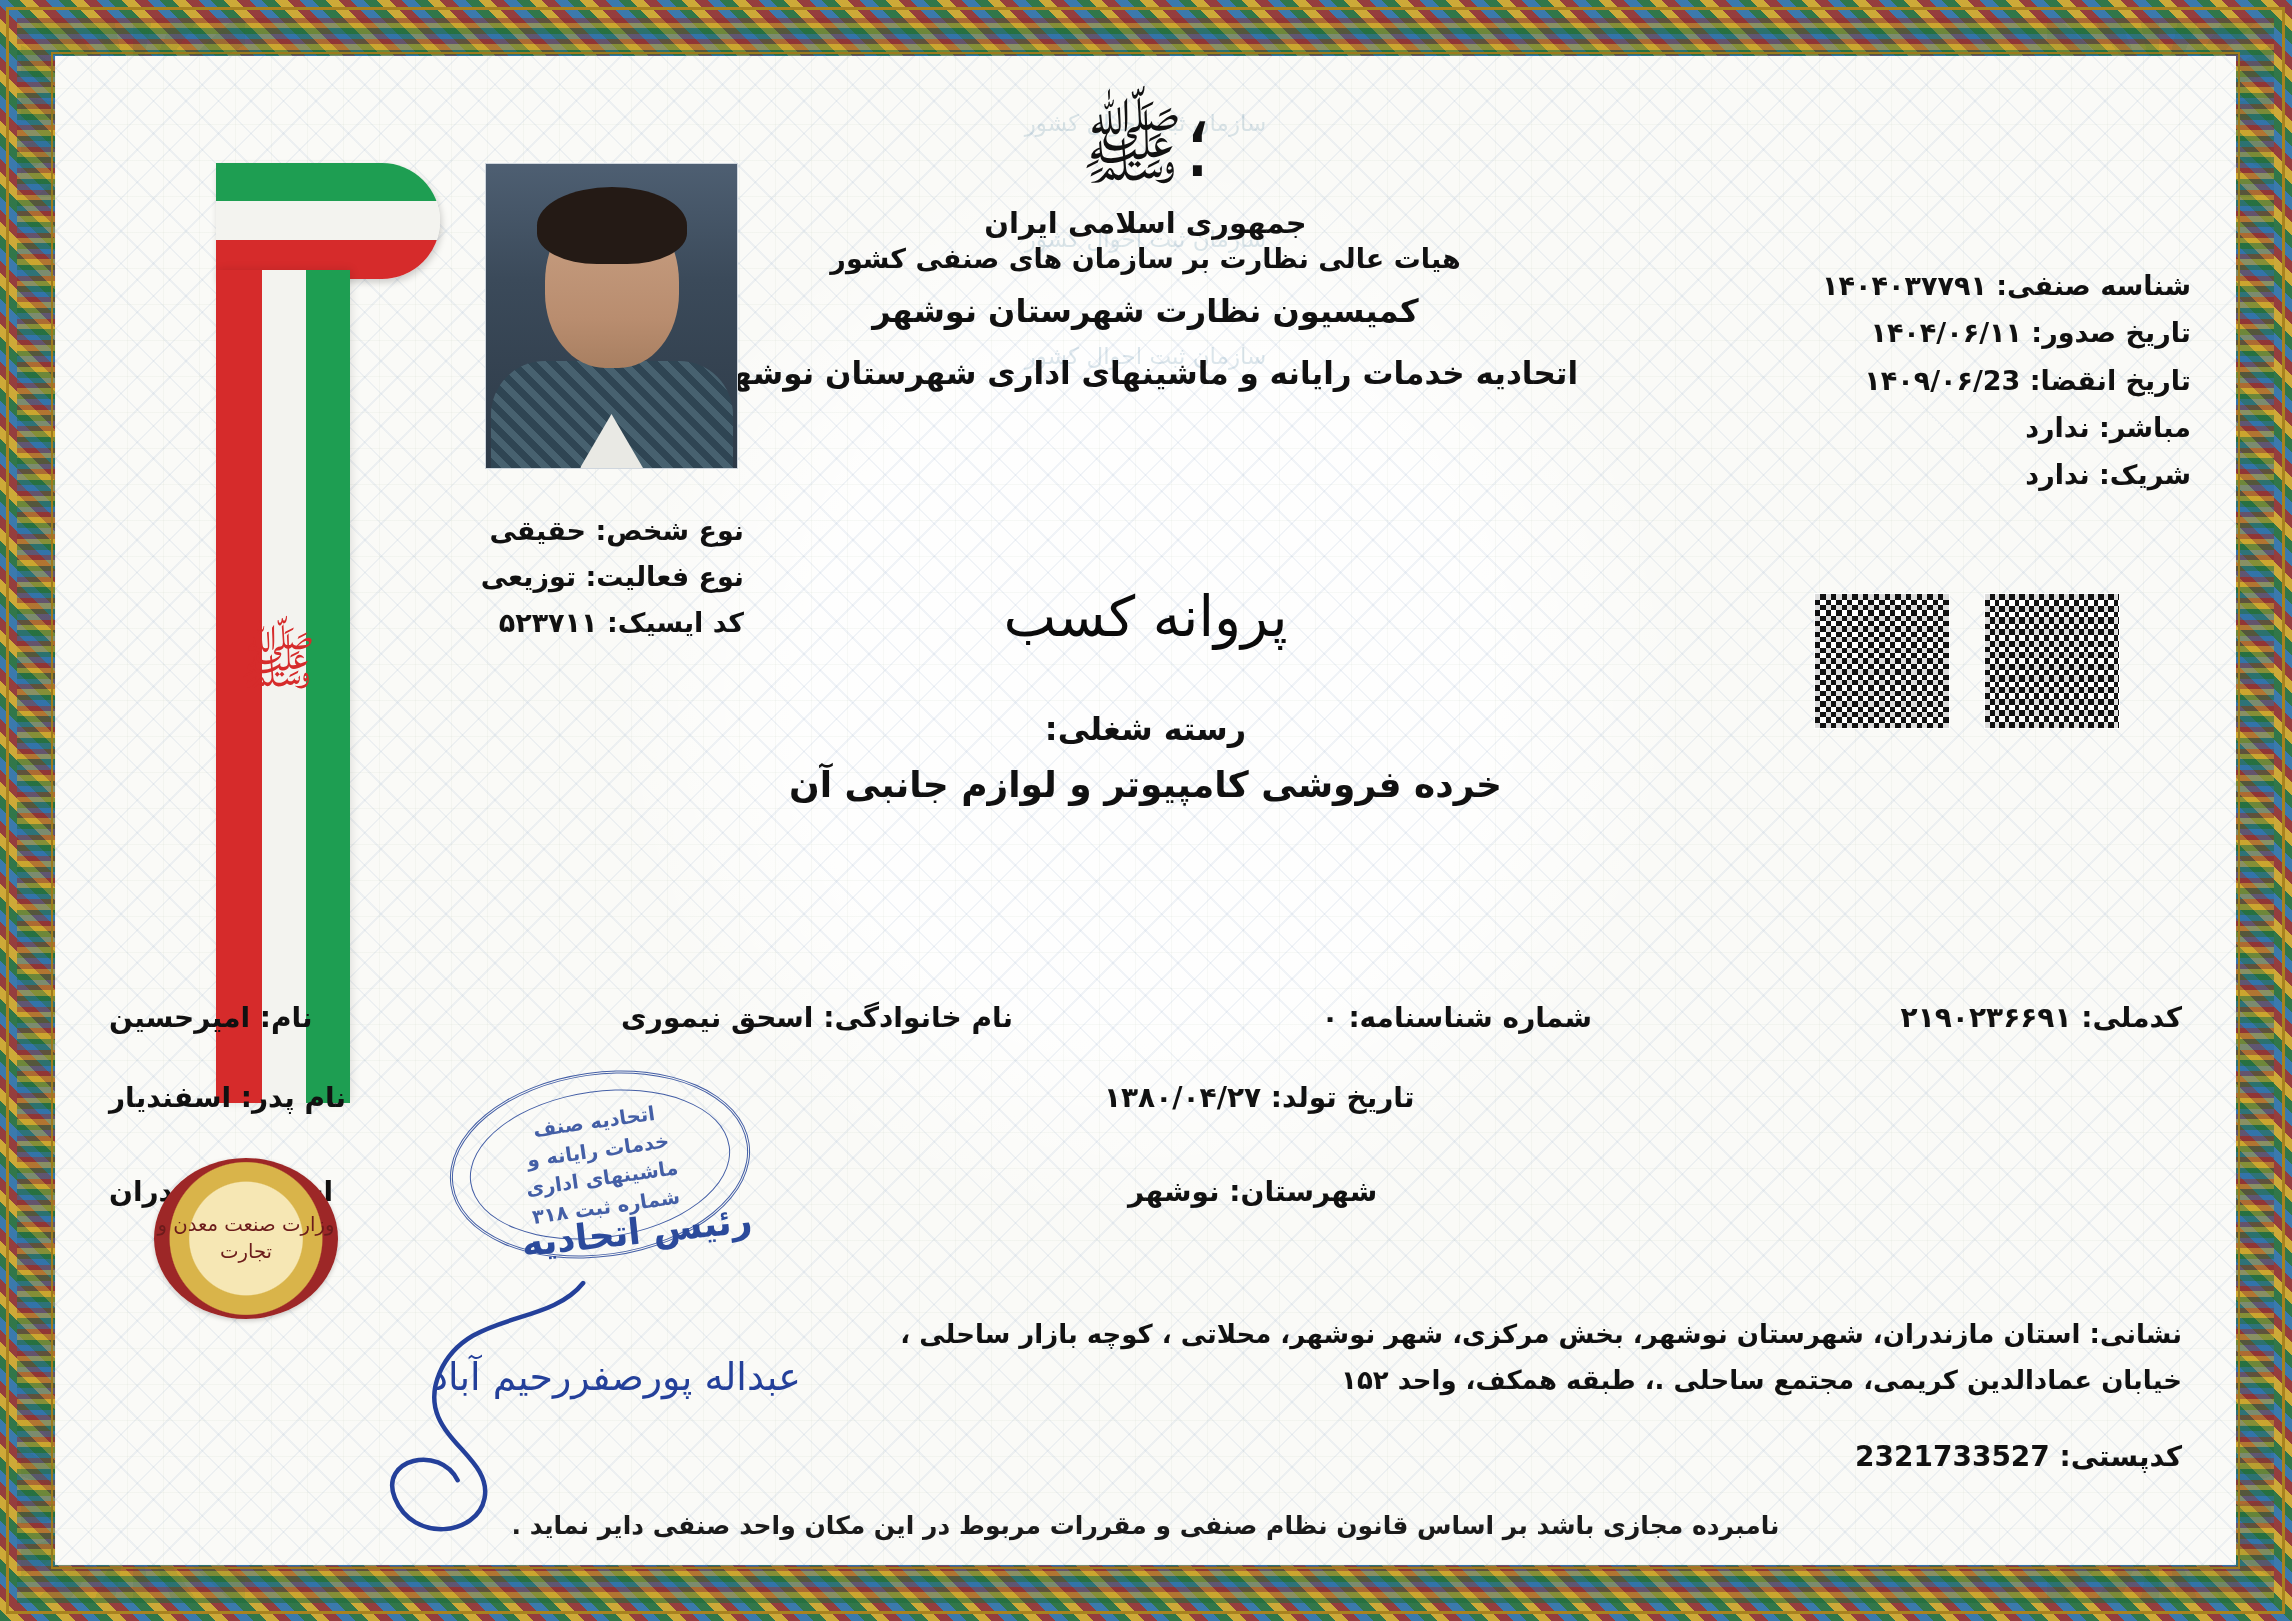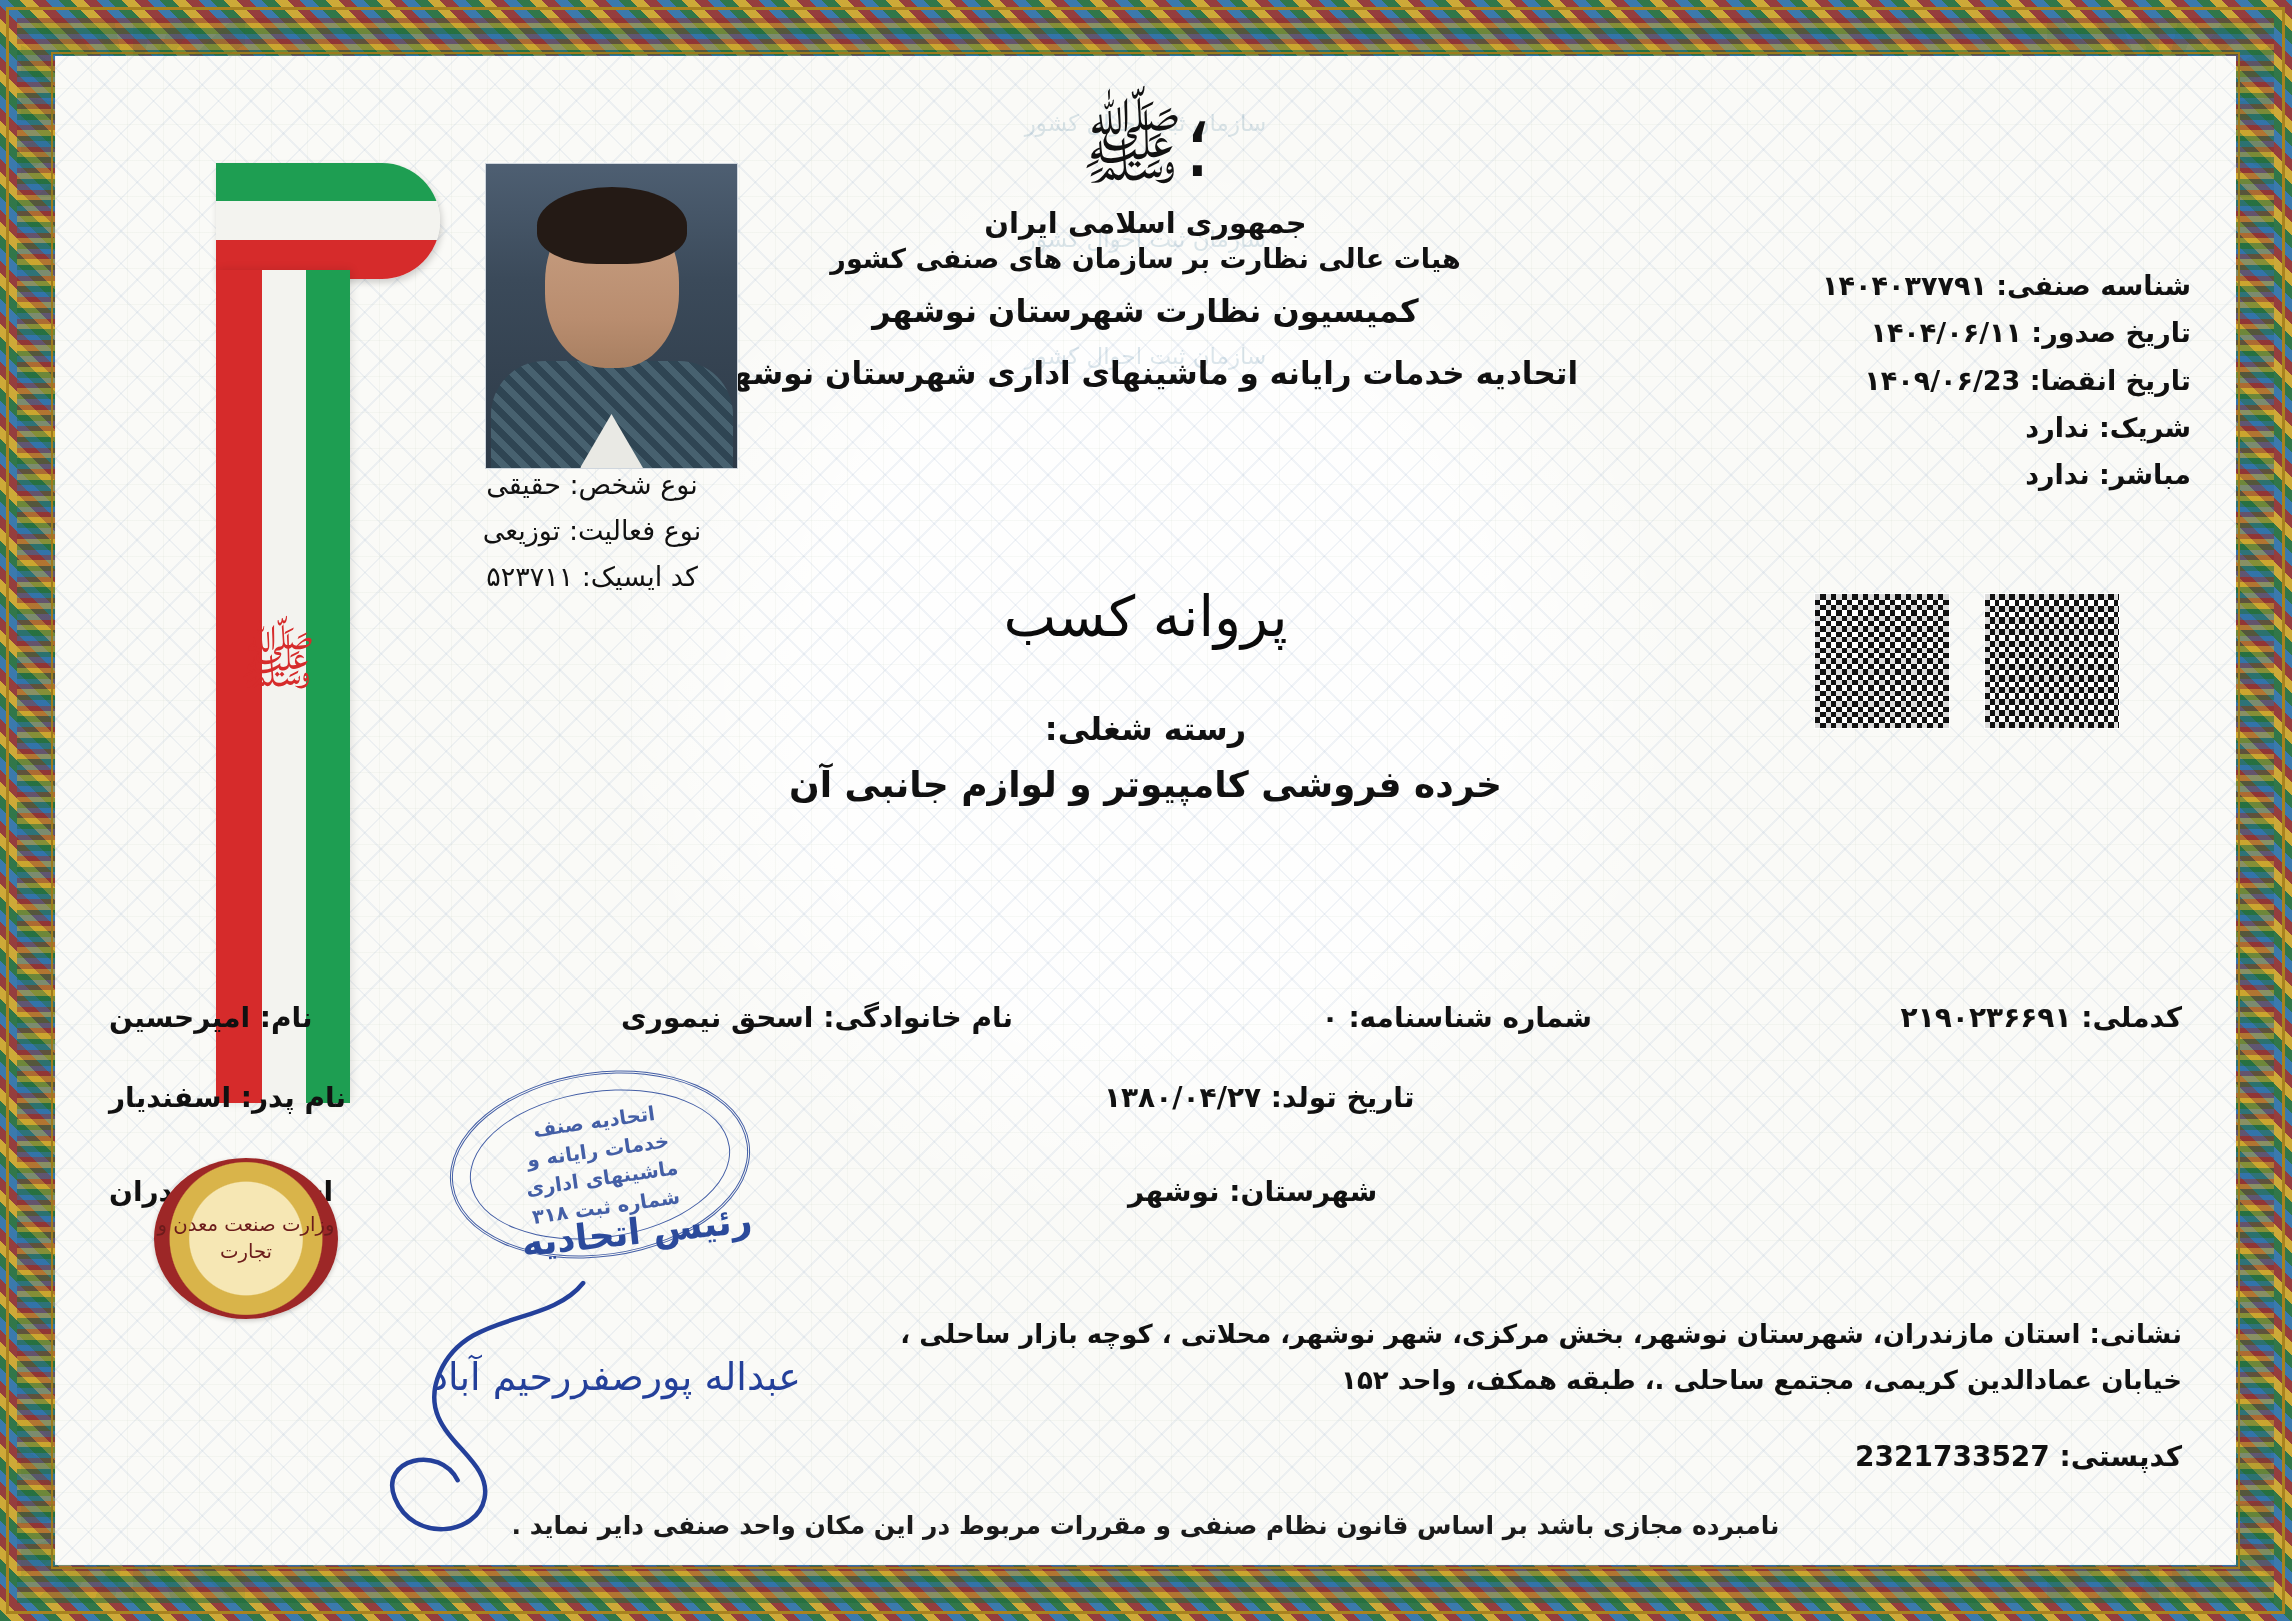--- a/index.html
+++ b/index.html
@@ -259,26 +259,26 @@
     position: absolute;
     top: 466px; left: 77px;
     font-size: 64px;
     color: #d62b2b;
     line-height: 1;
   }
 
   
   .left-info {
     position: absolute;
-    top: 406px;
+    top: 452px;
     left: 385px;
     width: 304px;
-    text-align: center;
+    text-align: right;
     font-size: 27px;
-    font-weight: 400;
+    font-weight: 700;
     color: #111;
     line-height: 1.7;
   }
 
   
   .row {
     position: absolute;
     left: 54px; right: 54px;
     display: flex;
     justify-content: space-between;
@@ -429,22 +429,22 @@
     </div>
 
     <div class="main-title">پروانه کسب</div>
     <div class="job-label">رسته شغلی:</div>
     <div class="job-value">خرده فروشی کامپیوتر و لوازم جانبی آن</div>
 
     <div class="meta-right">
       <div>شناسه صنفی: ۱۴۰۴۰۳۷۷۹۱</div>
       <div>تاریخ صدور: ۱۴۰۴/۰۶/۱۱</div>
       <div>تاریخ انقضا: ۱۴۰۹/۰۶/23</div>
+      <div>مباشر: ندارد</div>
       <div>شریک: ندارد</div>
-      <div>مباشر: ندارد</div>
     </div>
 
     <div class="qr-wrap">
       <div class="qr b"></div>
       <div class="qr"></div>
     </div>
 
     <div class="photo">
       <div class="body"></div>
       <div class="face"></div>

